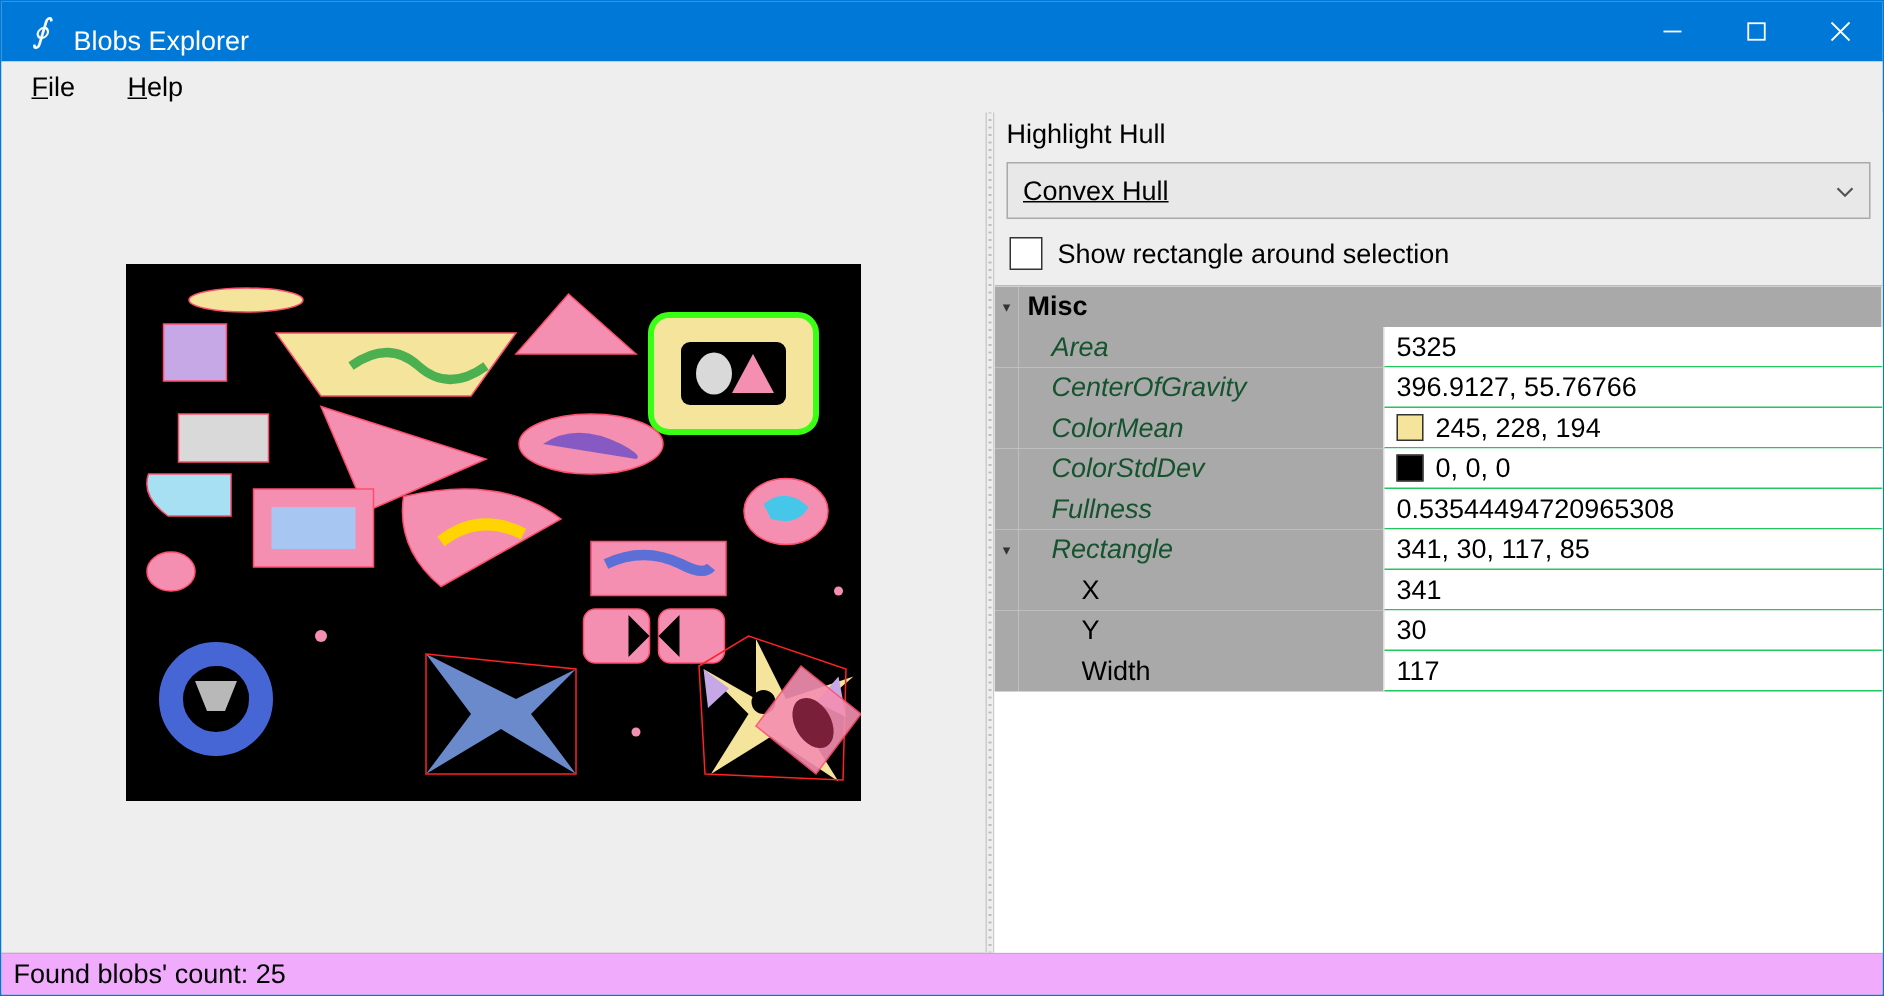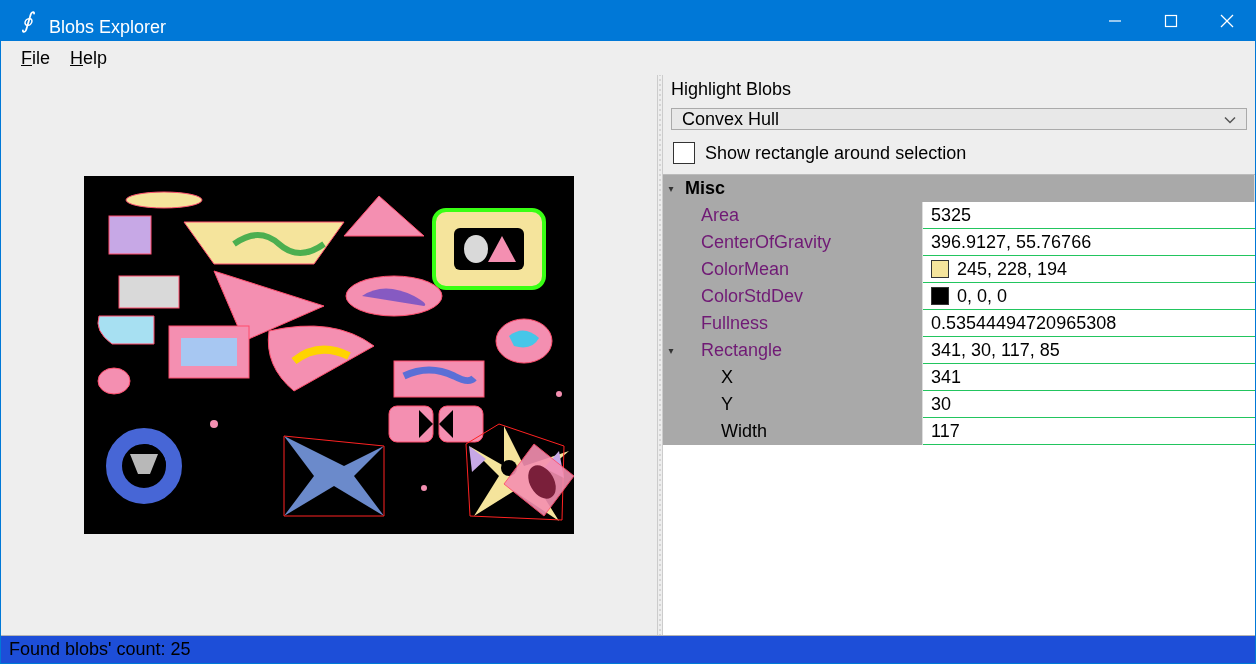--- a/index.html
+++ b/index.html
@@ -52,21 +52,21 @@
   align-items: center;
   justify-content: center;
   color: #fff;
 }
 .titlebar .controls .btn svg { display: block; }
 .menubar {
   height: 34px;
   display: flex;
   align-items: center;
   padding: 0 20px;
-  gap: 20px;
+  gap: 35px;
   font-size: 18px;
   background: #eeeeee;
 }
 .menubar .menu-item { cursor: default; }
 .menubar .menu-item .accel { text-decoration: underline; }
 .content {
   flex: 1;
   display: flex;
   background: #eeeeee;
   position: relative;
@@ -101,28 +101,29 @@
   display: flex;
   flex-direction: column;
   background: #eeeeee;
 }
 .label-row {
   padding: 4px 8px 2px;
   font-size: 18px;
 }
 .dropdown {
   margin: 6px 8px;
-  height: 22px;
+  height: 38px;
   border: 1px solid #aaa;
   background: #e8e8e8;
   display: flex;
   align-items: center;
   padding: 0 10px;
   font-size: 18px;
   position: relative;
+  text-decoration: underline;
 }
 .dropdown .chev {
   position: absolute;
   right: 10px;
   top: 50%;
   transform: translateY(-50%);
 }
 .checkbox-row {
   display: flex;
   align-items: center;
@@ -173,33 +174,33 @@
   align-items: center;
   border-bottom: 1px solid #22c55e;
 }
 .propgrid .row.header .label-cell {
   font-weight: 700;
 }
 .propgrid .row.selected .label-cell,
 .propgrid .row.selected .caret-cell {
   background: #a9a9a9;
 }
-.propgrid .indent1 .label-cell { padding-left: 22px; color: #701a75; }
+.propgrid .indent1 .label-cell { padding-left: 22px; color: #14532d; font-style: italic; }
 .propgrid .indent2 .label-cell { padding-left: 42px; }
 .color-swatch {
   width: 18px;
   height: 18px;
   border: 1px solid #333;
   margin-right: 8px;
   display: inline-block;
 }
 .statusbar {
   height: 28px;
   border-top: 1px solid #b5b5b5;
-  background: #1d4ed8;
+  background: #f0abfc;
   display: flex;
   align-items: center;
   padding: 0 8px;
   font-size: 18px;
 }
 </style>
 </head>
 <body>
 
 <div class="window">
@@ -287,21 +288,21 @@
           <polygon points="450,268 490,300 460,340 420,308" fill="#f48fb1" stroke="#ff4d6d" opacity="0.9"></polygon>
           <ellipse cx="458" cy="306" rx="12" ry="18" fill="#7a1f3a" transform="rotate(-30 458 306)"></ellipse>
           <circle cx="475" cy="218" r="3" fill="#f48fb1"></circle>
         </svg>
       </div>
     </div>
 
     <div class="splitter"></div>
 
     <div class="right-pane">
-      <div class="label-row">Highlight Blobs</div>
+      <div class="label-row">Highlight Hull</div>
       <div class="dropdown">
         <span>Convex Hull</span>
         <span class="chev">
           <svg width="12" height="8">
               <polyline points="1,1 6,6 11,1" fill="none" stroke="#555" stroke-width="1.5"></polyline>
             </svg>
         </span>
       </div>
       <div class="checkbox-row">
         <div class="checkbox"></div>

